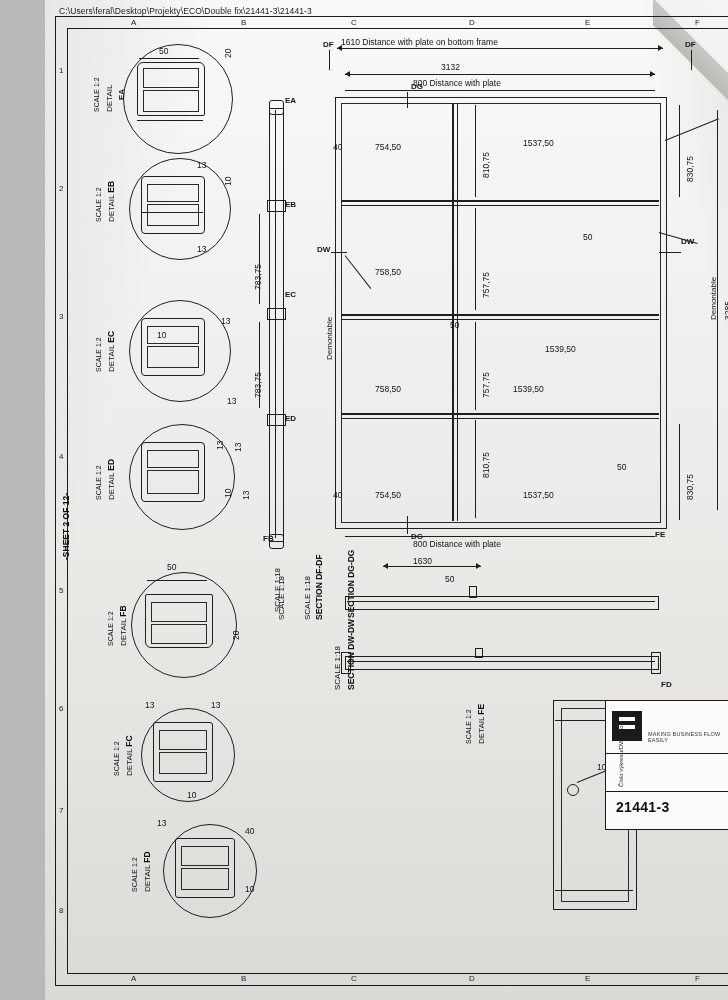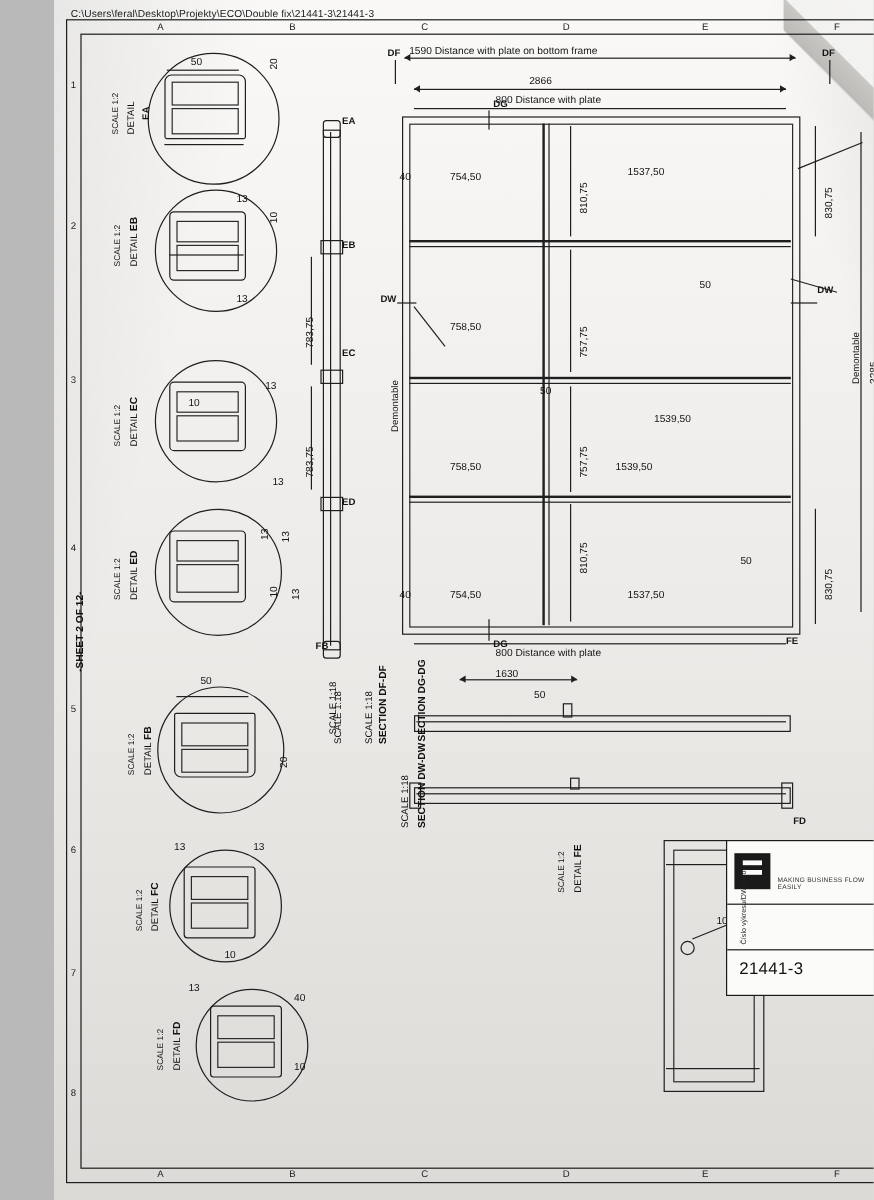--- a/index.html
+++ b/index.html
@@ -54,21 +54,21 @@
 
   
   .titleblock{position:absolute;right:26px;bottom:170px;width:140px;height:128px;border:1.3px solid #1a1a1a;background:#fbfbfa;}
   .tb-logo{position:absolute;left:6px;top:8px;width:128px;height:40px;}
   .tb-logo .mark{position:absolute;left:0;top:2px;width:30px;height:30px;background:#1a1a1a;}
   .tb-logo .mark:after{content:"";position:absolute;left:7px;top:6px;width:16px;height:4px;background:#fbfbfa;box-shadow:0 8px 0 0 #fbfbfa;}
   .tb-logo .name{position:absolute;left:36px;top:4px;font-size:14px;font-weight:bold;letter-spacing:0.5px;color:#111;}
   .tb-logo .tagline{position:absolute;left:36px;top:22px;font-size:5.5px;color:#333;letter-spacing:0.2px;}
   .tb-row{position:absolute;left:0;right:0;border-top:1.1px solid #1a1a1a;}
   .tb-small{position:absolute;font-size:6px;color:#222;}
-  .tb-num{position:absolute;font-size:14px;font-weight:normal;color:#111;letter-spacing:0.3px;}
+  .tb-num{position:absolute;font-size:14px;font-weight:bold;color:#111;letter-spacing:0.3px;}
   .sheet-note{position:absolute;font-size:8.5px;font-weight:bold;color:#111;white-space:nowrap;}
 
   .arrow{position:absolute;width:0;height:0;}
   .ar-l{border-top:3px solid transparent;border-bottom:3px solid transparent;border-right:5px solid #1f1f1f;}
   .ar-r{border-top:3px solid transparent;border-bottom:3px solid transparent;border-left:5px solid #1f1f1f;}
 </style>
 </head>
 <body>
 
 <div id="sheet">
@@ -124,26 +124,26 @@
     <div class="ln h" style="left:296px;top:418px;width:318px;"></div>
 
     <div class="ln v2" style="left:407px;top:103px;height:418px;"></div>
     <div class="ln v" style="left:412px;top:103px;height:418px;"></div>
 
     <div class="ln h" style="left:300px;top:148px;width:0px;"></div>
 
     <div class="ln h" style="left:292px;top:48px;width:326px;"></div>
     <div class="arrow ar-l" style="left:292px;top:45px;"></div>
     <div class="arrow ar-r" style="left:613px;top:45px;"></div>
-    <div class="dim" style="left:296px;top:37px;">1590 Distance with plate on bottom frame</div>
+    <div class="dim" style="left:296px;top:37px;">1610 Distance with plate on bottom frame</div>
 
     <div class="ln h" style="left:300px;top:74px;width:310px;"></div>
     <div class="arrow ar-l" style="left:300px;top:71px;"></div>
     <div class="arrow ar-r" style="left:605px;top:71px;"></div>
-    <div class="dim" style="left:396px;top:62px;">2866</div>
+    <div class="dim" style="left:396px;top:62px;">3132</div>
 
     <div class="ln h" style="left:300px;top:90px;width:310px;"></div>
     <div class="dim" style="left:368px;top:78px;">800 Distance with plate</div>
 
     <div class="ln h" style="left:300px;top:536px;width:310px;"></div>
     <div class="dim" style="left:368px;top:539px;">800 Distance with plate</div>
 
     <div class="lbl lblb" style="left:278px;top:40px;">DF</div>
     <div class="ln v" style="left:284px;top:50px;height:20px;"></div>
     <div class="lbl lblb" style="left:640px;top:40px;">DF</div>

